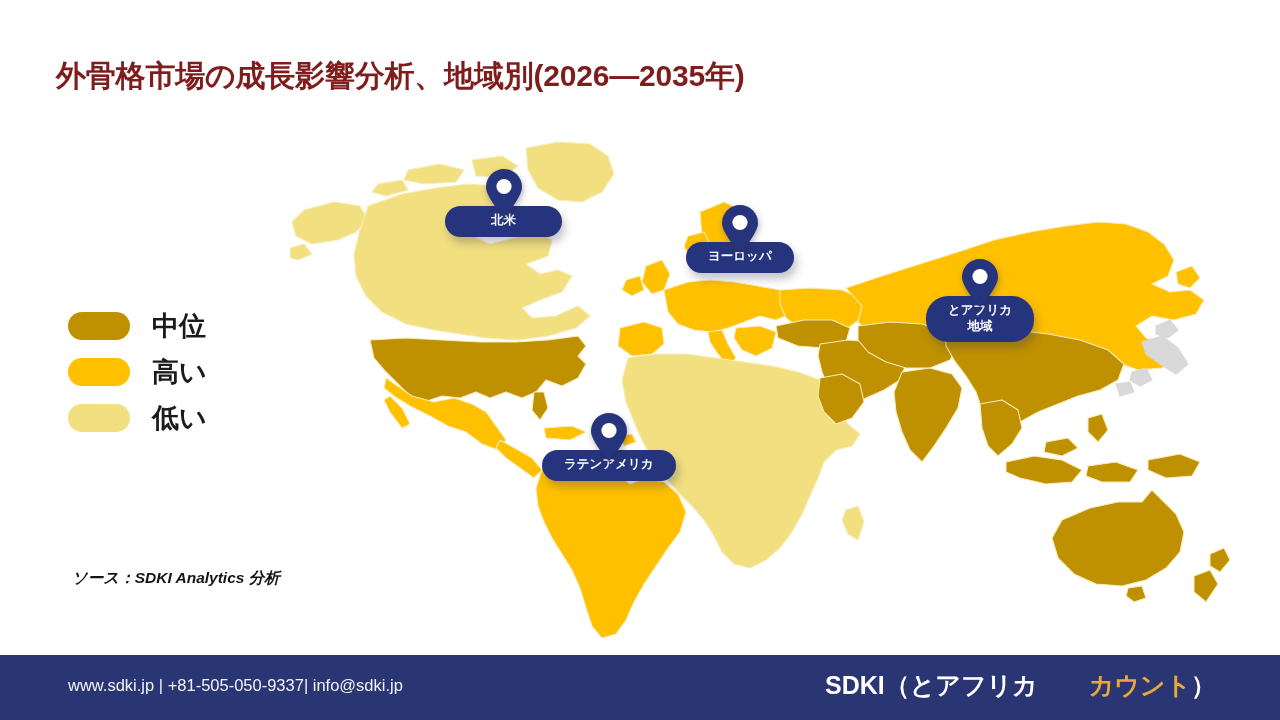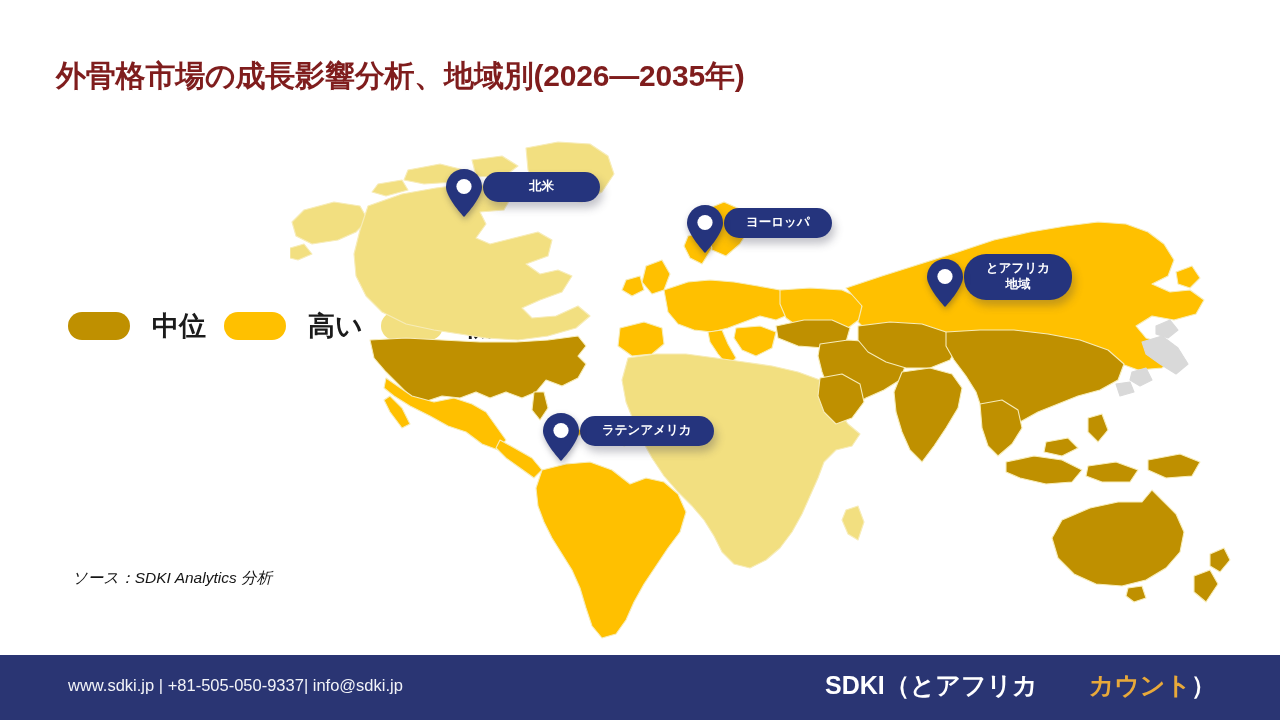--- a/index.html
+++ b/index.html
@@ -22,21 +22,21 @@
     letter-spacing: -0.2px;
     white-space: nowrap;
   }
 
   
   #legend {
     position: absolute;
     left: 68px;
     top: 312px;
     display: flex;
-    flex-direction: row;
+    flex-direction: column;
     gap: 18px;
   }
   .legend-row { display: flex; align-items: center; gap: 22px; }
   .legend-swatch {
     width: 62px;
     height: 28px;
     border-radius: 14px;
   }
   .legend-label {
     font-size: 27px;
@@ -44,40 +44,41 @@
     color: #1b1b1b;
     line-height: 1;
   }
 
   
   #source-note {
     position: absolute;
     left: 72px;
     top: 568px;
     font-size: 15.5px;
-    font-weight: 400;
+    font-weight: 700;
     font-style: italic;
     color: #151515;
     white-space: nowrap;
   }
 
   
   #map-wrap {
     position: absolute;
     left: 290px;
     top: 140px;
     width: 960px;
     height: 500px;
   }
   #world-map { display: block; width: 960px; height: 500px; }
 
   
   .marker {
     position: absolute;
     display: flex;
+    flex-direction: column;
     align-items: center;
   }
   .pin {
     width: 38px;
     height: 50px;
     position: relative;
     z-index: 3;
     filter: drop-shadow(1px 3px 3px rgba(40,40,60,.35));
   }
   .badge {

